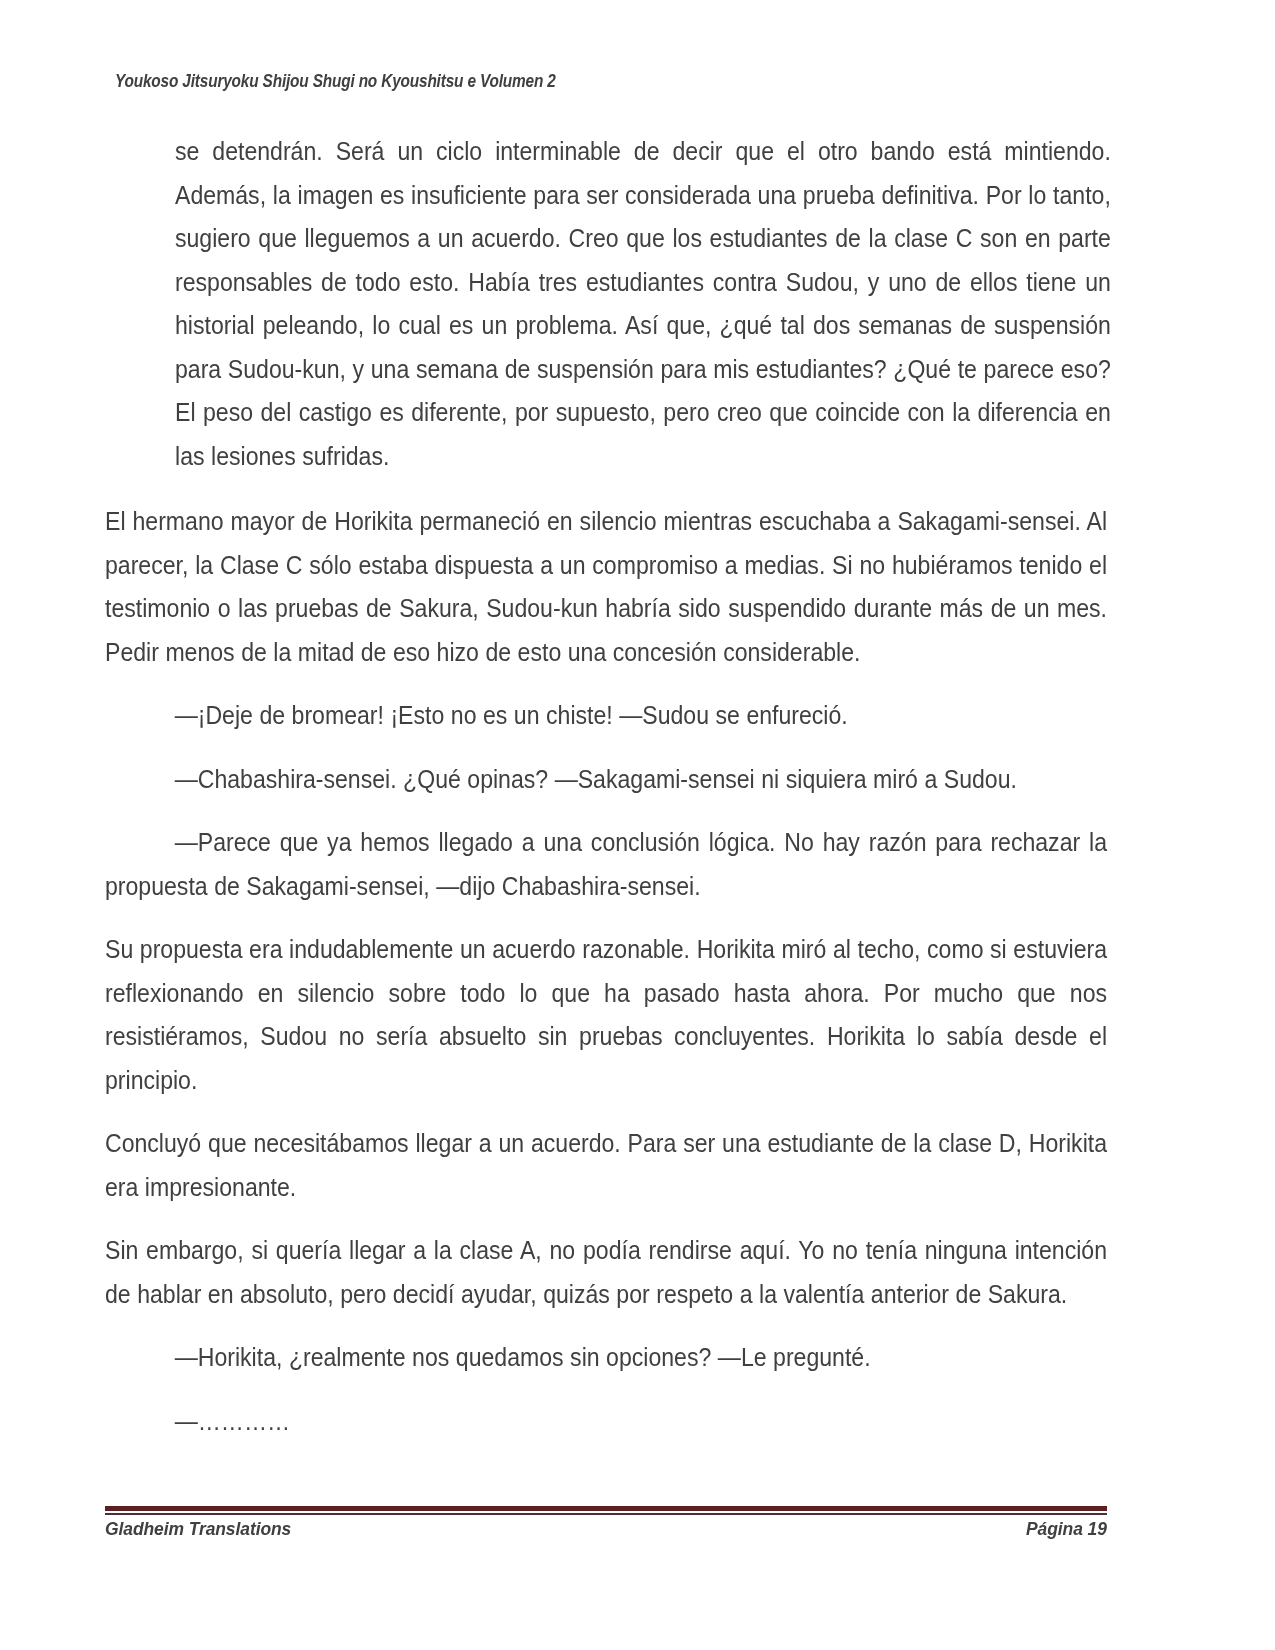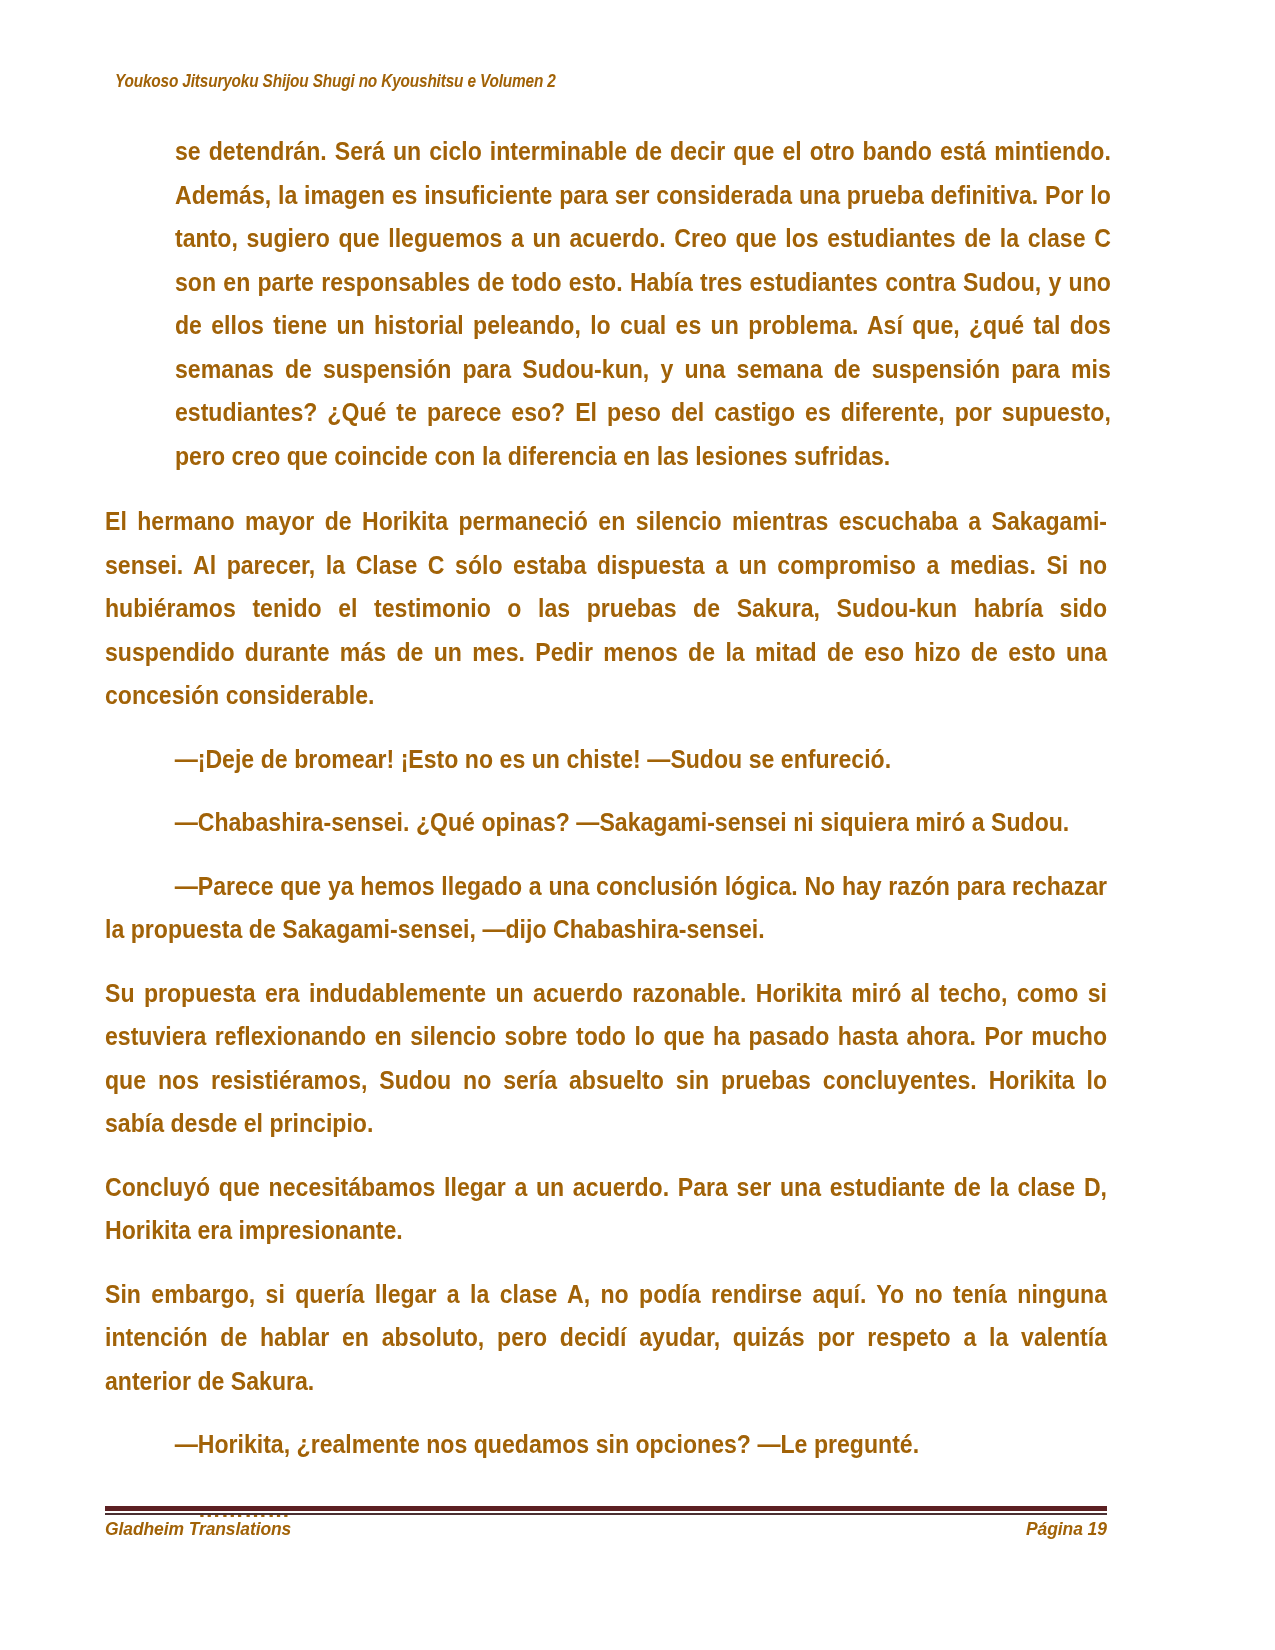--- a/index.html
+++ b/index.html
@@ -7,21 +7,21 @@
     padding: 0;
     background: #ffffff;
   }
   .page {
     position: relative;
     width: 1275px;
     height: 1650px;
     background: #ffffff;
     overflow: hidden;
     font-family: "Liberation Sans", "DejaVu Sans", sans-serif;
-    color: #a16207;
+    color: #404040;
     -webkit-font-smoothing: antialiased;
   }
 
   
   .header {
     position: absolute;
     left: 115px;
     top: 70px;
     width: 1000px;
     height: 28px;
@@ -37,21 +37,20 @@
     white-space: nowrap;
     line-height: 22px;
   }
 
   
   .content {
     position: absolute;
     left: 105px;
     top: 130px;
     width: 1002px;
-    font-weight: bold;
   }
 
   .para {
     font-size: 25.5px;
     line-height: 43.5px;
     text-align: justify;
     text-justify: inter-word;
     margin: 0 0 19px 0;
     transform: scaleX(0.905);
     transform-origin: left top;

